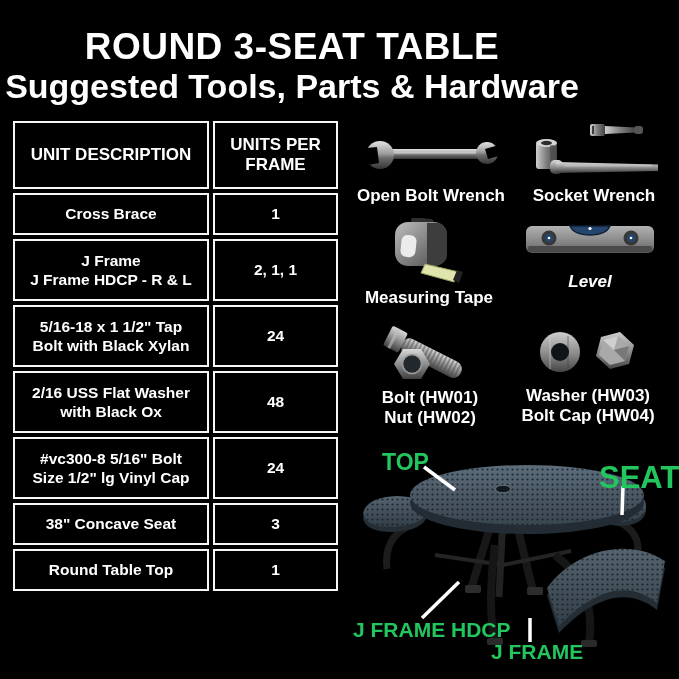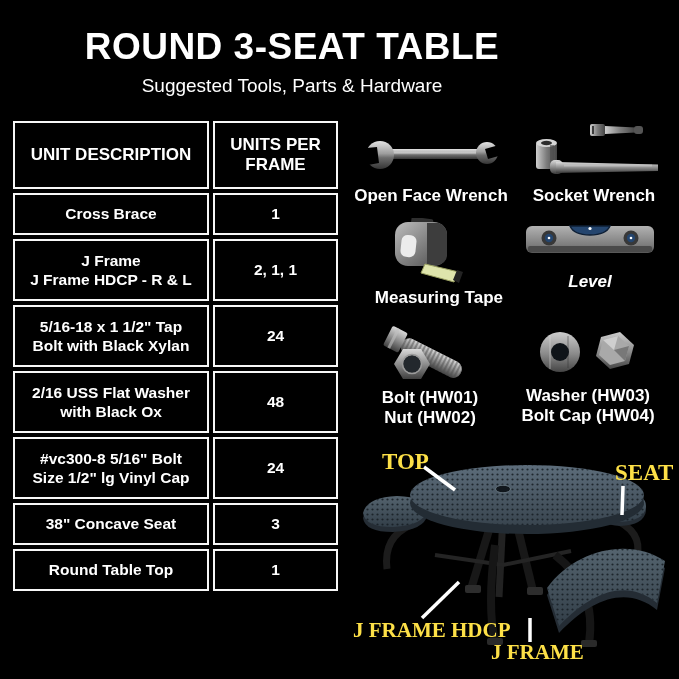--- a/index.html
+++ b/index.html
@@ -3,44 +3,44 @@
 <meta charset="utf-8">
 <style>
   html,body{margin:0;padding:0;background:#000;}
   body{width:679px;height:679px;position:relative;overflow:hidden;
        font-family:"Liberation Sans",sans-serif;color:#fff;}
   .pre{white-space:pre-line;}
 
   
   .header{position:absolute;top:26px;left:0;width:584px;text-align:center;}
   .title{font-size:37px;font-weight:700;letter-spacing:.5px;line-height:42px;}
-  .subtitle{font-size:19px;font-weight:400;line-height:30px;margin-top:3px;}
+  .subtitle{font-size:34px;font-weight:700;line-height:30px;margin-top:3px;}
 
   
   table.parts{position:absolute;left:9px;top:117px;width:333px;
               border-collapse:separate;border-spacing:4px;table-layout:fixed;}
   table.parts th,table.parts td{border:2px solid #f7f7f7;background:#000;color:#fff;
               text-align:center;vertical-align:middle;font-weight:700;padding:2px 4px;}
   table.parts th{font-size:17px;height:60px;line-height:1.2;}
   table.parts td{font-size:15.5px;line-height:1.25;}
   col.c1{width:196px;} col.c2{width:125px;}
   tr.h1 td{height:34px;} tr.h2 td{height:54px;}
   td.qty{font-size:17px;}
 
   
   .tool{position:absolute;text-align:center;}
   .tool .icon{display:block;margin:0 auto;}
   .tool-label{font-size:17px;font-weight:700;line-height:1.2;margin-top:4px;}
 
   
   .diagram{position:absolute;left:345px;top:437px;width:334px;height:242px;}
   .diagram svg{position:absolute;left:0;top:0;}
-  .dlabel{position:absolute;font-weight:700;color:#fde047;font-family:Liberation Serif, serif;}
+  .dlabel{position:absolute;font-weight:700;color:#22c55e;}
   .dlabel.top{left:37px;top:12px;font-size:23px;}
-  .dlabel.seat{left:270px;top:23px;font-size:23px;text-align:right;}
+  .dlabel.seat{left:254px;top:23px;font-size:31px;text-align:right;}
   .dlabel.hdcp{left:8px;top:181px;font-size:21px;text-align:right;}
   .dlabel.jframe{left:146px;top:203px;font-size:21px;}
 </style>
 </head>
 <body>
 
 <div class="header">
   <div class="title">ROUND 3-SEAT TABLE</div>
   <div class="subtitle">Suggested Tools, Parts &amp; Hardware</div>
 </div>
@@ -103,21 +103,21 @@
           <stop offset="1" stop-color="#353535"></stop>
         </linearGradient>
       </defs>
     <rect x="24" y="25" width="106" height="10" rx="3" fill="url(#m1)"></rect>
     <rect x="30" y="27.5" width="94" height="2" fill="#d8d8d8" opacity=".55"></rect>
     <circle cx="24" cy="31" r="14" fill="url(#m1)"></circle>
     <polygon points="0,25 21,23 23,39 1,43" fill="#000"></polygon>
     <circle cx="131" cy="29" r="11" fill="url(#m1)"></circle>
     <polygon points="150,19 129,25 132,35 150,30" fill="#000"></polygon>
   </svg>
-  <div class="tool-label pre">Open Face Wrench</div>
+  <div class="tool-label pre">Open Bolt Wrench</div>
 </div>
 
 <div class="tool" style="left:518px;top:118px;width:152px;">
   <svg class="icon" width="148" height="64" viewBox="0 0 148 64">
     <defs>
         <linearGradient id="m2" x1="0" y1="0" x2="0" y2="1">
       <stop offset="0" stop-color="#dcdcdc"></stop>
           <stop offset=".5" stop-color="#8f8f8f"></stop>
       <stop offset="1" stop-color="#3a3a3a"></stop>
         </linearGradient>
@@ -138,21 +138,21 @@
     <ellipse cx="26.5" cy="25" rx="5.5" ry="2.2" fill="#2d2d2d"></ellipse>
     <rect x="30" y="27" width="4" height="22" fill="#4a4a4a" opacity=".6"></rect>
 
     <rect x="30" y="42" width="13" height="14" rx="5" fill="url(#m2)"></rect>
     <polygon points="36,44 138,46.5 138,53 36,55" fill="url(#m2)"></polygon>
     <rect x="44" y="46.5" width="88" height="2" fill="#cfcfcf" opacity=".5"></rect>
   </svg>
   <div class="tool-label pre">Socket Wrench</div>
 </div>
 
-<div class="tool" style="left:355px;top:218px;width:148px;text-align:right;">
+<div class="tool" style="left:355px;top:218px;width:148px;">
   <svg class="icon" width="96" height="66" viewBox="0 0 96 66">
     <defs>
         <linearGradient id="m3" x1="0" y1="0" x2="1" y2="1">
       <stop offset="0" stop-color="#bdbdbd"></stop>
           <stop offset=".6" stop-color="#787878"></stop>
       <stop offset="1" stop-color="#4a4a4a"></stop>
         </linearGradient>
       </defs>
     <rect x="30" y="0" width="22" height="10" rx="2" fill="#2f2f2f" transform="rotate(8 41 5)"></rect>
     <rect x="14" y="4" width="52" height="44" rx="13" fill="url(#m3)"></rect>

